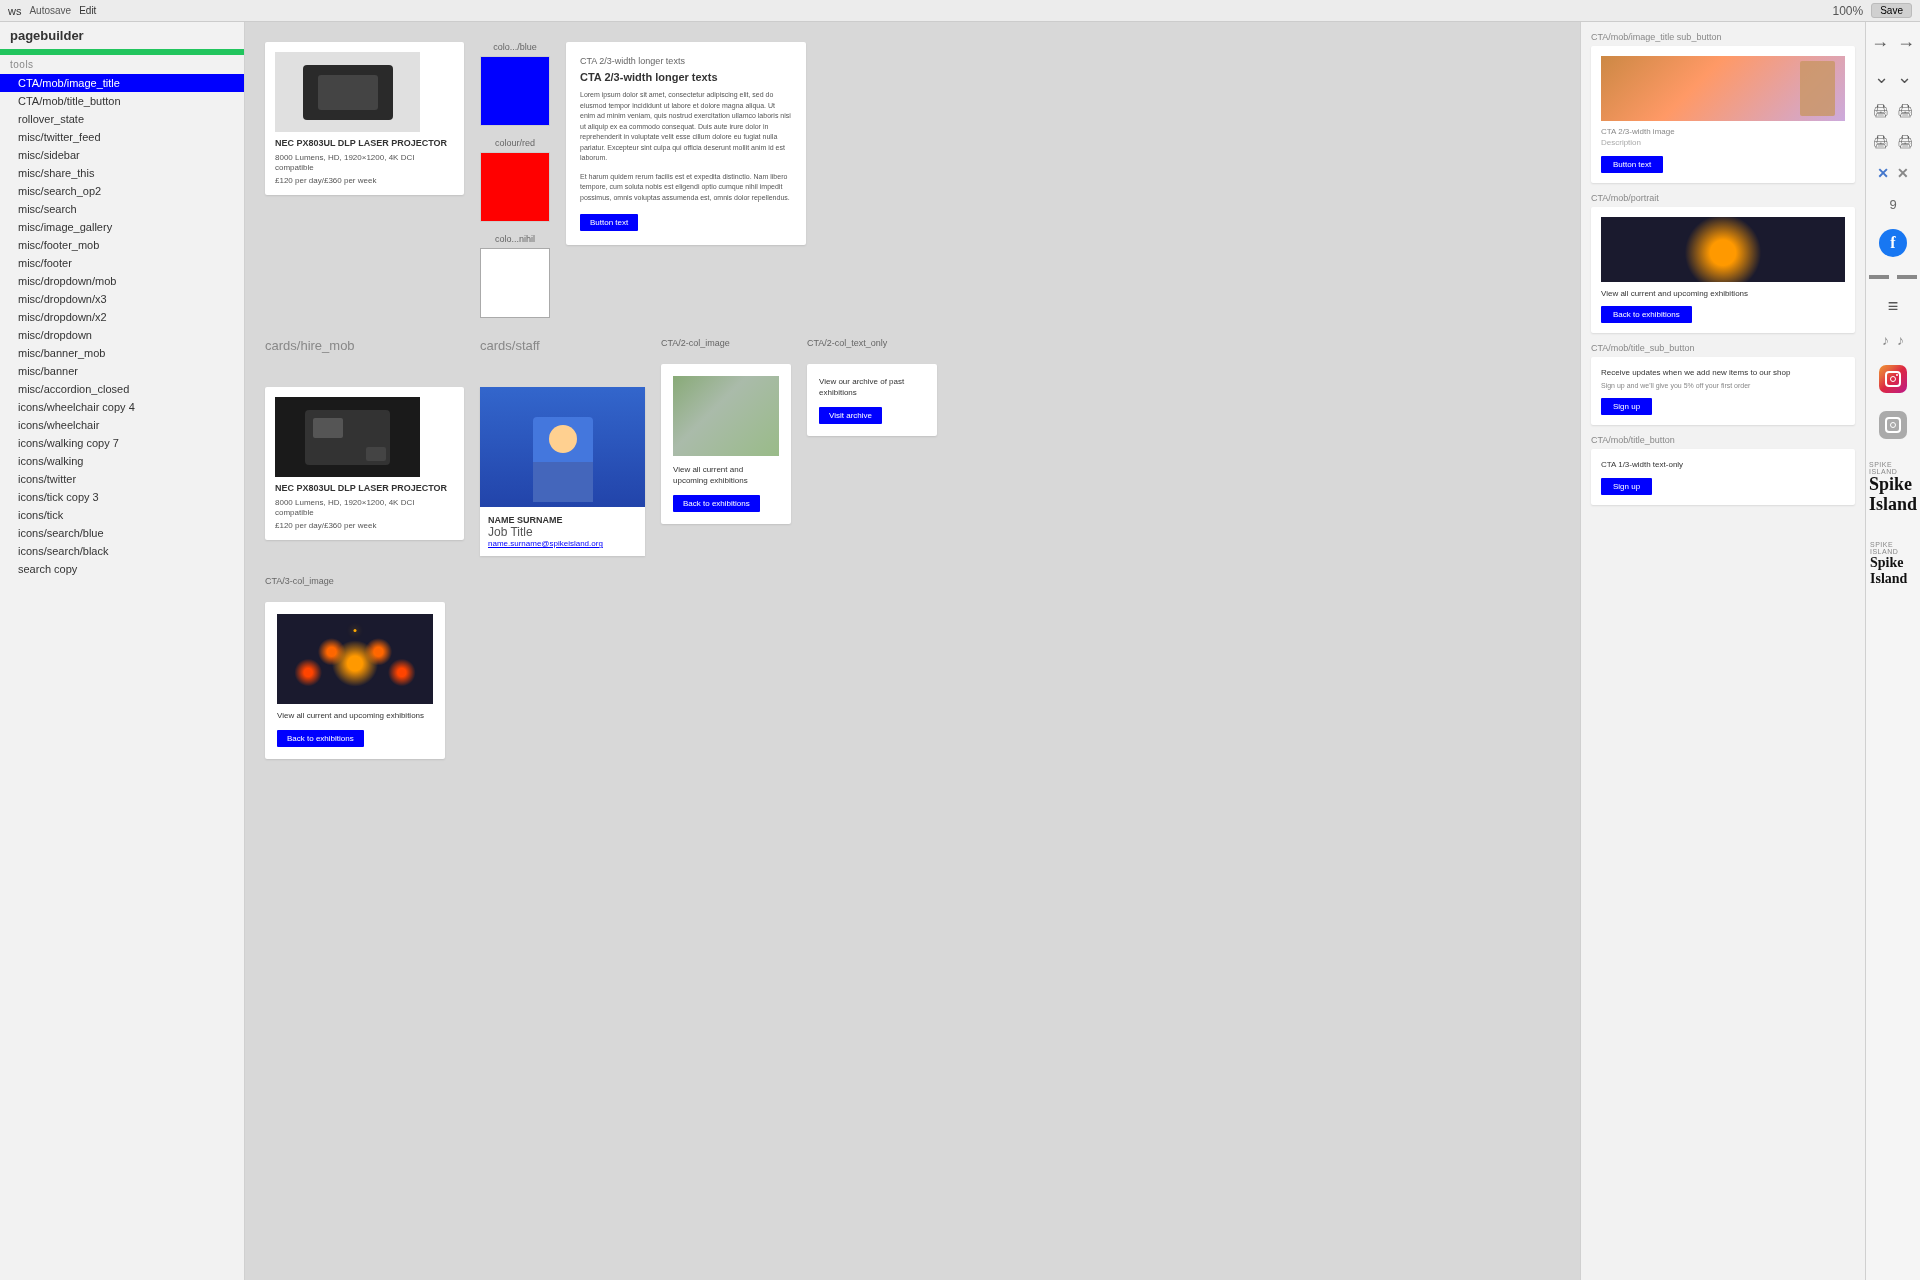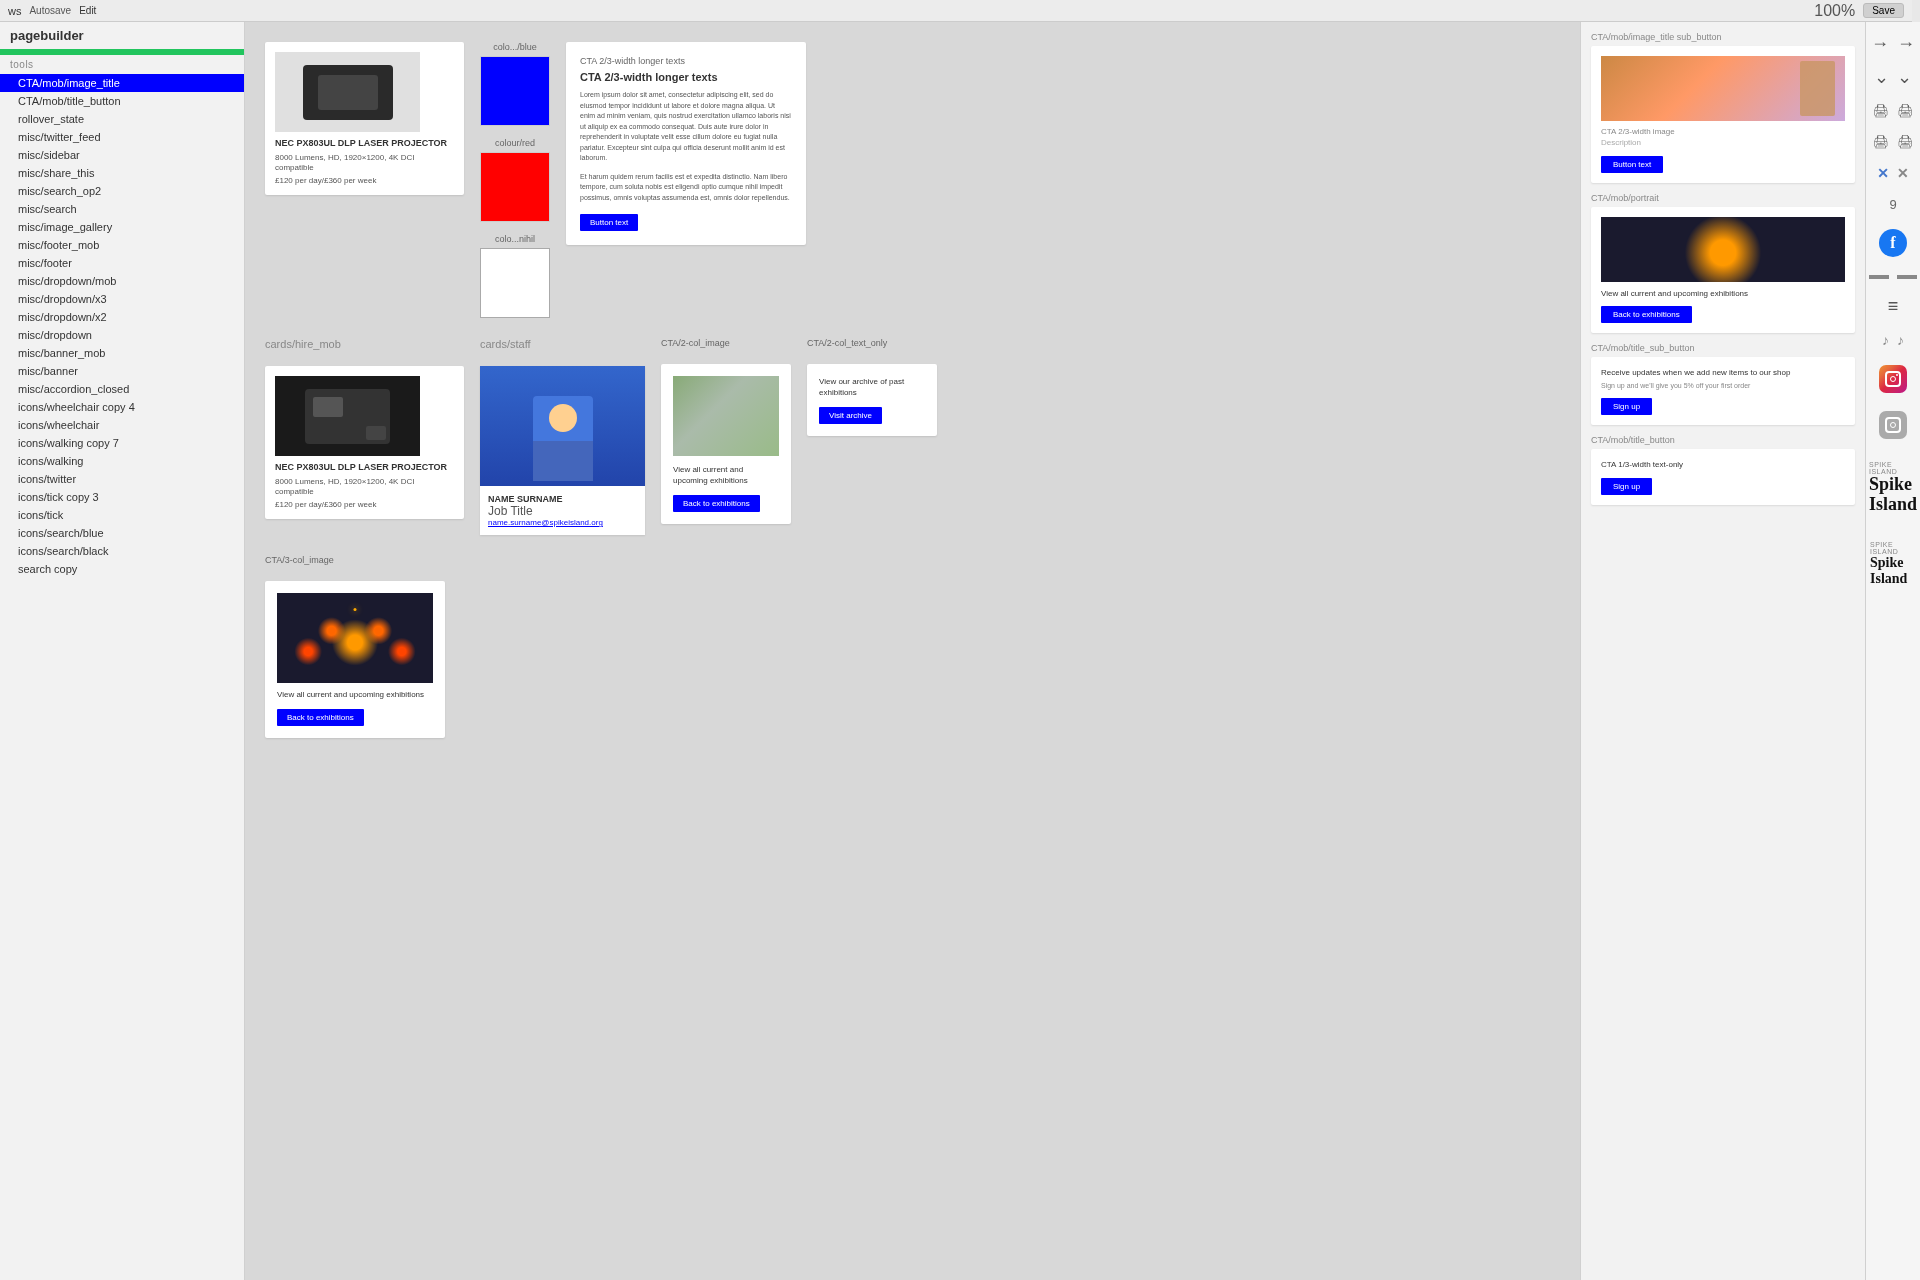--- a/index.html
+++ b/index.html
@@ -11,21 +11,21 @@
       height: 1280px;
       position: relative;
       transform-origin: top left;
     }
 
     
     .top-bar {
       position: fixed;
       top: 0;
       left: 0;
-      right: 8px;
+      right: 0;
       height: 22px;
       background: #ececec;
       border-bottom: 1px solid #ccc;
       display: flex;
       align-items: center;
       padding: 0 8px;
       z-index: 100;
       font-size: 11px;
       color: #333;
       gap: 12px;
@@ -289,36 +289,36 @@
       text-transform: uppercase;
       letter-spacing: 0.5px;
     }
 
     
     ::-webkit-scrollbar { width: 8px; height: 8px; }
     ::-webkit-scrollbar-track { background: #e0e0e0; }
     ::-webkit-scrollbar-thumb { background: #aaa; border-radius: 4px; }
 
     .cards-section-label {
-      font-size: 11px;
+      font-size: 13px;
       color: #888;
-      margin-bottom: 4px;
+      margin-bottom: 22px;
     }
   </style>
 </head>
 <body>
 
 <div class="top-bar">
   <div class="top-bar-left">
     <span style="font-size:11px;color:#333;">ws</span>
     <span style="font-size:10px;color:#555;">Autosave</span>
     <span style="font-size:10px;color:#333;">Edit</span>
   </div>
   <div class="top-bar-right">
-    <span style="font-size:16px;color:#555;">100%</span>
+    <span style="font-size:12px;color:#555;">100%</span>
     <button class="top-bar-btn">Save</button>
   </div>
 </div>
 
 <div class="main-container">
 
   <div class="left-sidebar">
     <div class="sidebar-header">pagebuilder</div>
     <div class="sidebar-section-title">tools</div>
 

